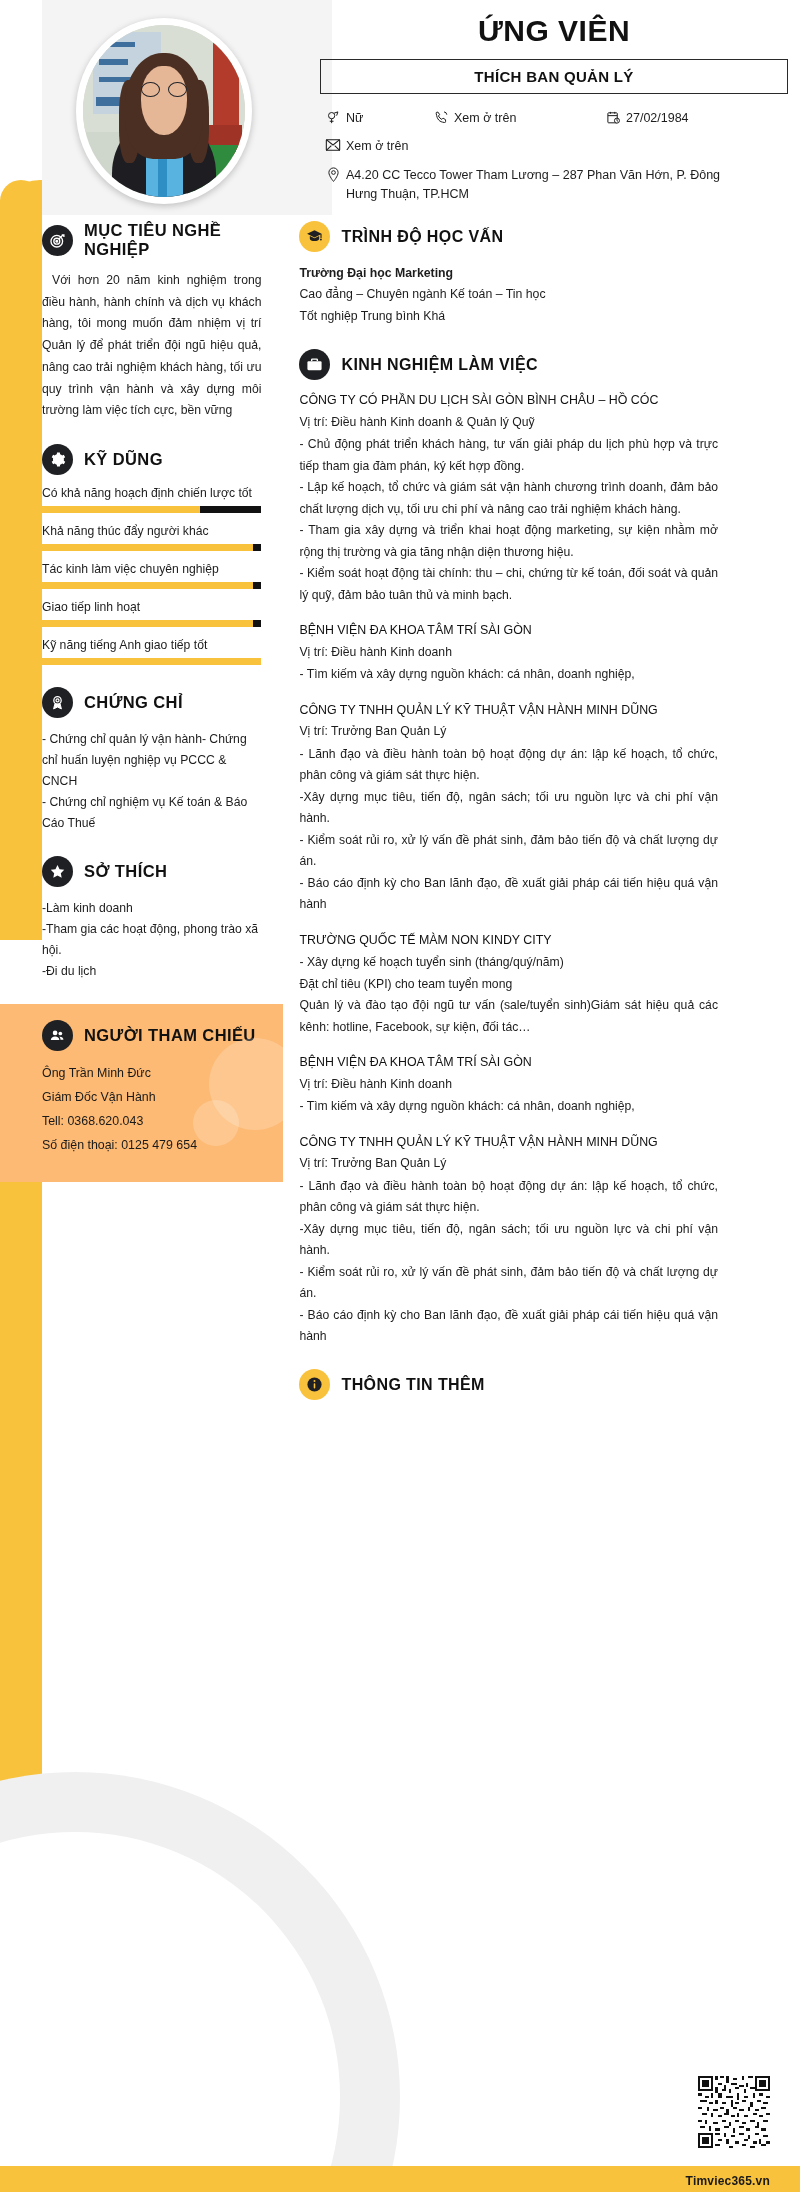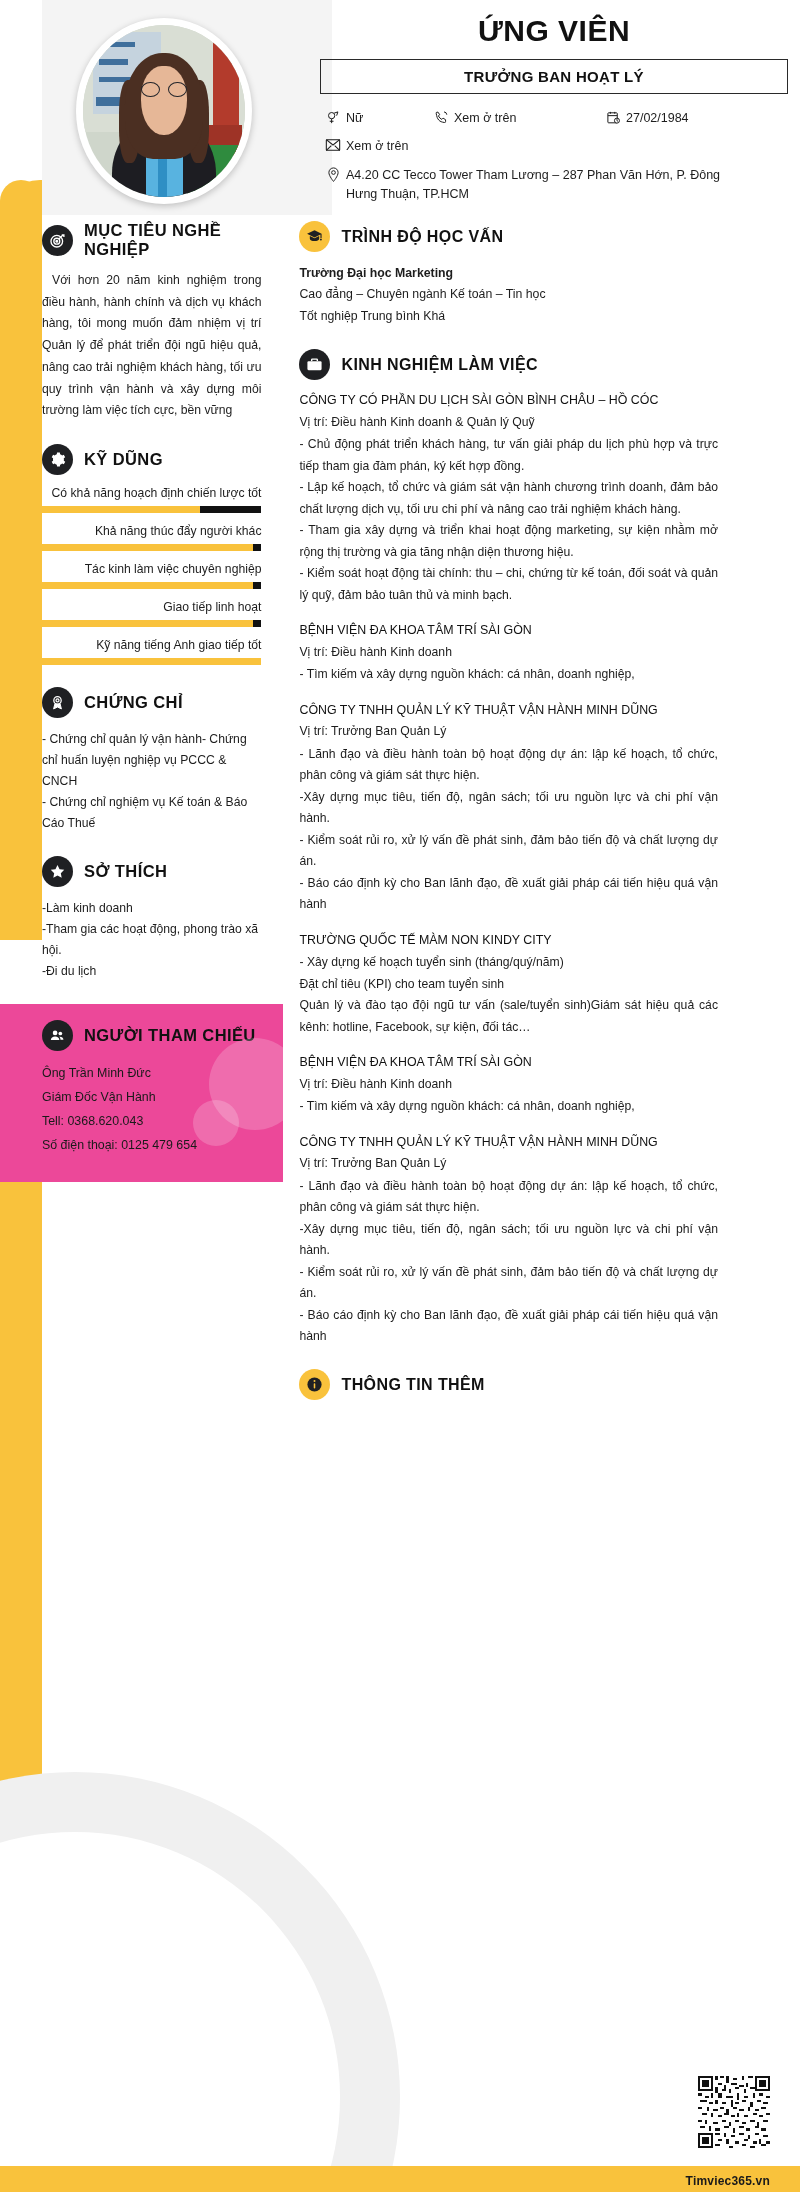--- a/index.html
+++ b/index.html
@@ -152,30 +152,30 @@
   .badge svg { display:block; }
   .sec-title {
     font-size: 16.5px; font-weight: bold; letter-spacing: 0.4px; color: #111;
   }
   .right-col .sec-title { font-size: 16px; }
 
   .para { font-size: 12.2px; line-height: 1.78; color: #1d1d1d; text-align: justify; }
   .para.indent { text-indent: 10px; }
 
   
-  .skill { margin-bottom: 11px; text-align: right; }
+  .skill { margin-bottom: 11px; }
   .skill-name { font-size: 12.2px; color: #1d1d1d; margin-bottom: 6px; }
   .bar { height: 7px; background: #111; width: 100%; position: relative; }
   .bar > span { position: absolute; left: 0; top: 0; height: 100%; background: #f9c23c; }
 
   .bullet { font-size: 12.2px; line-height: 1.72; color: #1d1d1d; }
 
   
   .ref-box {
-    background: #ec4899;
+    background: #fdba74;
     margin-left: -42px;
     margin-right: -22px;
     padding: 16px 22px 24px 42px;
     position: relative;
     overflow: hidden;
   }
   .ref-circle1 { position:absolute; right:-18px; top:34px; width:92px; height:92px; border-radius:50%; background:rgba(255,255,255,0.20); }
   .ref-circle2 { position:absolute; right:44px; top:96px; width:46px; height:46px; border-radius:50%; background:rgba(255,255,255,0.20); }
   .ref-box .sec-head { margin-bottom: 10px; }
   .ref-line { font-size: 12.4px; line-height: 1.95; color: #1a1a1a; position: relative; z-index: 1; }
@@ -231,21 +231,21 @@
         <div class="ph-face"></div>
         <div class="ph-glass">
             <i></i>
             <i></i>
           </div>
       </div>
     </div>
 
     <div class="hdr-right">
       <div class="cand-name">ỨNG VIÊN</div>
-      <div class="title-box">TRƯỞNG BAN HOẠT LÝ</div>
+      <div class="title-box">THÍCH BAN QUẢN LÝ</div>
 
       <div class="contact-grid">
         <div class="contact-row inline-3">
           <div class="col-gender">
             <span class="ci">
               <svg width="15" height="15" viewBox="0 0 24 24" fill="none" stroke="#1d1d1d" stroke-width="1.6">
                 <circle cx="9" cy="9" r="5"></circle>
                   <path d="M9 14v7M6 18h6"></path>
                   <path d="M13 5l6-2-2 6"></path>
               </svg>
@@ -465,21 +465,21 @@
               <div class="job-title">CÔNG TY TNHH QUẢN LÝ KỸ THUẬT VẬN HÀNH MINH DŨNG</div>
               <div class="job-role">Vị trí:  Trưởng Ban Quản Lý</div>
               <div class="job-li">- Lãnh đạo và điều hành toàn bộ hoạt động dự án: lập kế hoạch, tổ chức, phân công và giám sát thực hiện.</div>
               <div class="job-li">-Xây dựng mục tiêu, tiến độ, ngân sách; tối ưu nguồn lực và chi phí vận hành.</div>
               <div class="job-li">- Kiểm soát rủi ro, xử lý vấn đề phát sinh, đảm bảo tiến độ và chất lượng dự án.</div>
               <div class="job-li">- Báo cáo định kỳ cho Ban lãnh đạo, đề xuất giải pháp cái tiến hiệu quá vận hành</div>
             </div>
             <div class="job">
               <div class="job-title">TRƯỜNG QUỐC TẾ MÀM NON KINDY CITY</div>
               <div class="job-li">- Xây dựng kế hoạch tuyển sinh (tháng/quý/năm)</div>
-              <div class="job-li">Đặt chỉ tiêu (KPI) cho team tuyển sinh</div>
+              <div class="job-li">Đặt chỉ tiêu (KPI) cho team tuyển mong</div>
               <div class="job-li">Quản lý và đào tạo đội ngũ tư vấn (sale/tuyển sinh)Giám sát hiệu quả các kênh: hotline, Facebook, sự kiện, đối tác…</div>
             </div>
             <div class="job">
               <div class="job-title">BỆNH VIỆN ĐA KHOA TÂM TRÍ SÀI GÒN</div>
               <div class="job-role">Vị trí:  Điều hành Kinh doanh</div>
               <div class="job-li">- Tìm kiếm và xây dựng nguồn khách: cá nhân, doanh nghiệp,</div>
             </div>
             <div class="job">
               <div class="job-title">CÔNG TY TNHH QUẢN LÝ KỸ THUẬT VẬN HÀNH MINH DŨNG</div>
               <div class="job-role">Vị trí:  Trưởng Ban Quản Lý</div>

